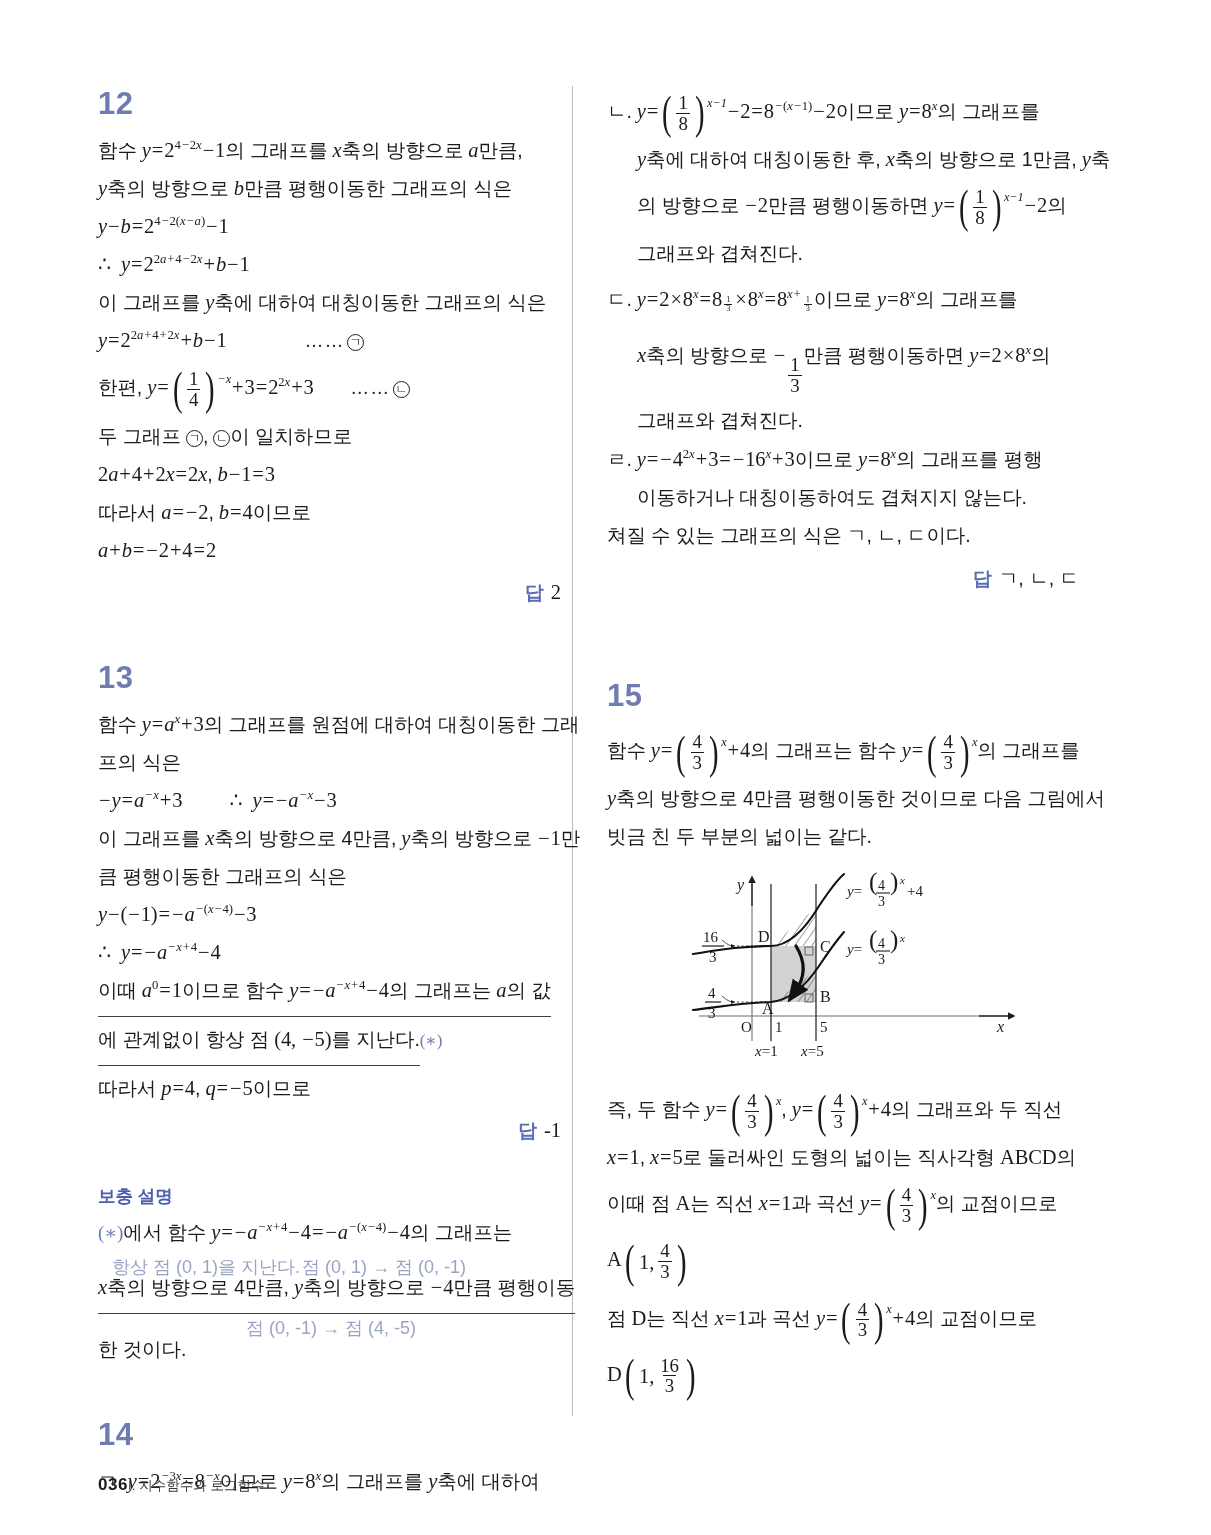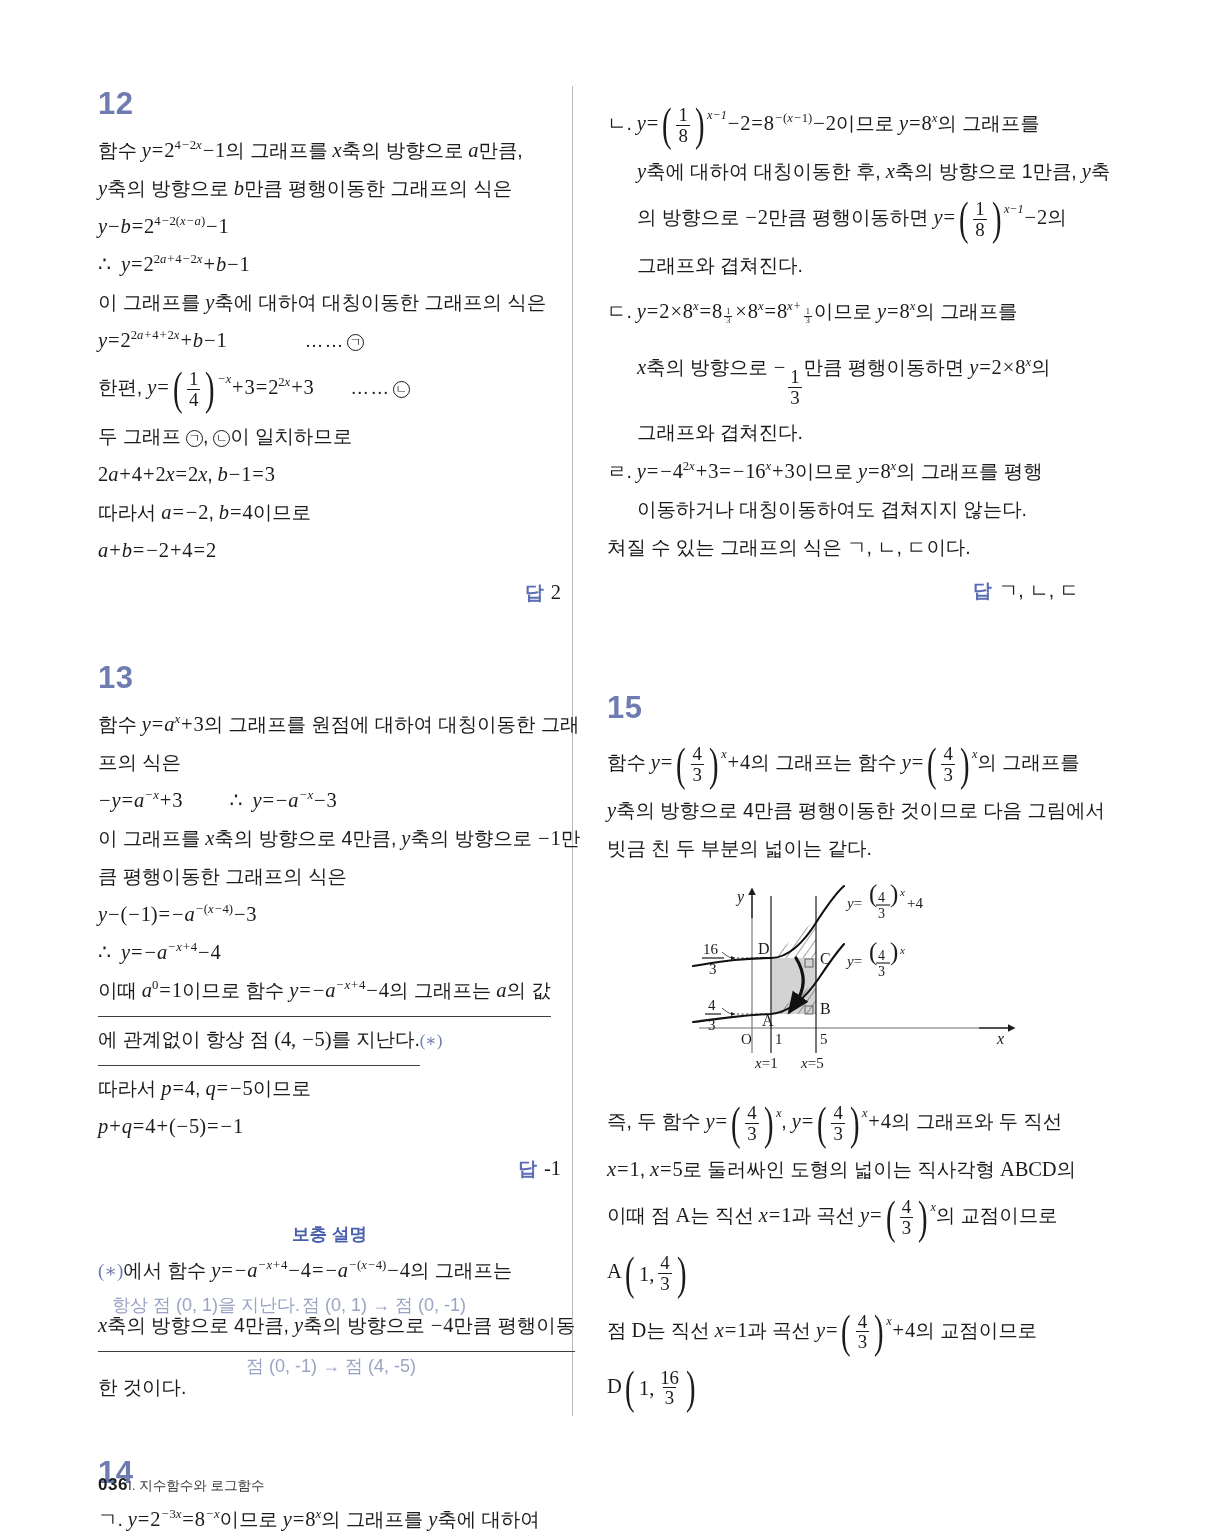--- a/index.html
+++ b/index.html
@@ -21,21 +21,21 @@
     position: absolute;
     left: 0; top: 0;
     width: 1211px; height: 1430px;
     display: flex;
   }
   .col {
     position: relative;
     padding-top: 88px;
   }
   .col-left  { width: 575px; padding-left: 98px; padding-right: 14px; }
-  .col-right { width: 636px; padding-left: 32px; padding-right: 132px; margin-top: 12px; }
+  .col-right { width: 636px; padding-left: 32px; padding-right: 132px; }
   .vdivider {
     position: absolute;
     left: 572px; top: 86px;
     width: 1px; height: 1330px;
     background: #b9b9b9;
   }
 
   
   .qnum {
     font-family: "Liberation Sans", "DejaVu Sans", sans-serif;
@@ -137,21 +137,20 @@
   
   .uline { border-bottom: 1px solid #404040; display: inline-block; padding-bottom: 10px; }
 
   
   .supp-title {
     color: #4a5fab;
     font-family: "Liberation Sans","DejaVu Sans",sans-serif;
     font-weight: bold;
     font-size: 17.5px;
     margin: 40px 0 9px 0;
-    text-align: center;
   }
   .star { color:#6f7cb2; }
   .annot {
     font-family: "Liberation Sans","DejaVu Sans",sans-serif;
     font-size: 18px;
     color: #9aa3c4;
     white-space: nowrap;
   }
   .annot-row { position: relative; height: 15px; }
   .annot-abs { position: absolute; top: 0; }
@@ -260,23 +259,20 @@
         <span class="mn">∴</span>&nbsp;&nbsp;<span class="mi">y</span><span class="op">=</span><span class="op">−</span><span class="mi">a</span><sup class="ex"><span class="op">−</span><span class="mi">x</span><span class="op">+</span><span class="mn">4</span></sup><span class="op">−</span><span class="mn">4</span>
       </p>
       <p class="line">
         <span class="uline"><span class="ko">이때</span>&nbsp;<span class="mi">a</span><sup class="ex"><span class="mn">0</span></sup><span class="op">=</span><span class="mn">1</span><span class="ko">이므로 함수</span>&nbsp;<span class="mi">y</span><span class="op">=</span><span class="op">−</span><span class="mi">a</span><sup class="ex"><span class="op">−</span><span class="mi">x</span><span class="op">+</span><span class="mn">4</span></sup><span class="op">−</span><span class="mn">4</span><span class="ko">의 그래프는</span>&nbsp;<span class="mi">a</span><span class="ko">의 값</span></span>
       </p>
       <p class="line">
         <span class="uline"><span class="ko">에 관계없이 항상 점</span>&nbsp;<span class="mn">(4,</span>&nbsp;<span class="op">−</span><span class="mn">5)</span><span class="ko">를 지난다.</span></span><span class="star" style="font-size:17px">(∗)</span>
       </p>
       <p class="line">
         <span class="ko">따라서</span>&nbsp;<span class="mi">p</span><span class="op">=</span><span class="mn">4</span><span class="ko">,</span>&nbsp;<span class="mi">q</span><span class="op">=</span><span class="op">−</span><span class="mn">5</span><span class="ko">이므로</span>
-      </p>
-      <p class="line">
-        <span class="mi">p</span><span class="op">+</span><span class="mi">q</span><span class="op">=</span><span class="mn">4</span><span class="op">+</span><span class="mn">(</span><span class="op">−</span><span class="mn">5)</span><span class="op">=</span><span class="op">−</span><span class="mn">1</span>
       </p>
       <div class="ans">
         <span class="lab">답</span><span class="mn">-1</span>
       </div>
 
       <div class="supp-title">보충 설명</div>
 
       <p class="line">
         <span class="star" style="font-size:19px">(∗)</span><span class="ko">에서 함수</span>&nbsp;<span class="mi">y</span><span class="op">=</span><span class="op">−</span><span class="mi">a</span><sup class="ex"><span class="op">−</span><span class="mi">x</span><span class="op">+</span><span class="mn">4</span></sup><span class="op">−</span><span class="mn">4</span><span class="op">=</span><span class="op">−</span><span class="mi">a</span><sup class="ex"><span class="op">−</span><span class="mn">(</span><span class="mi">x</span><span class="op">−</span><span class="mn">4)</span></sup><span class="op">−</span><span class="mn">4</span><span class="ko">의 그래프는</span>
       </p>

